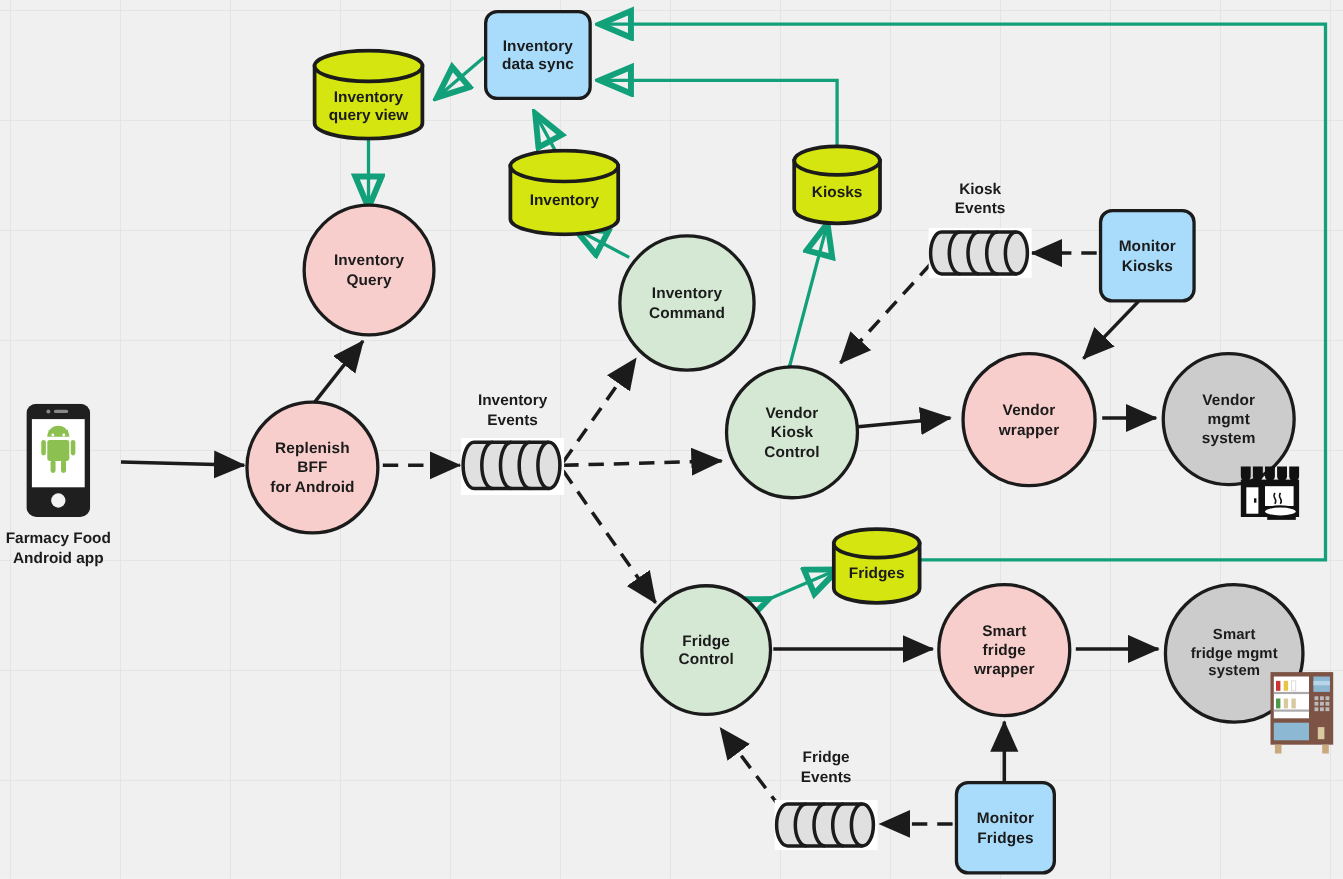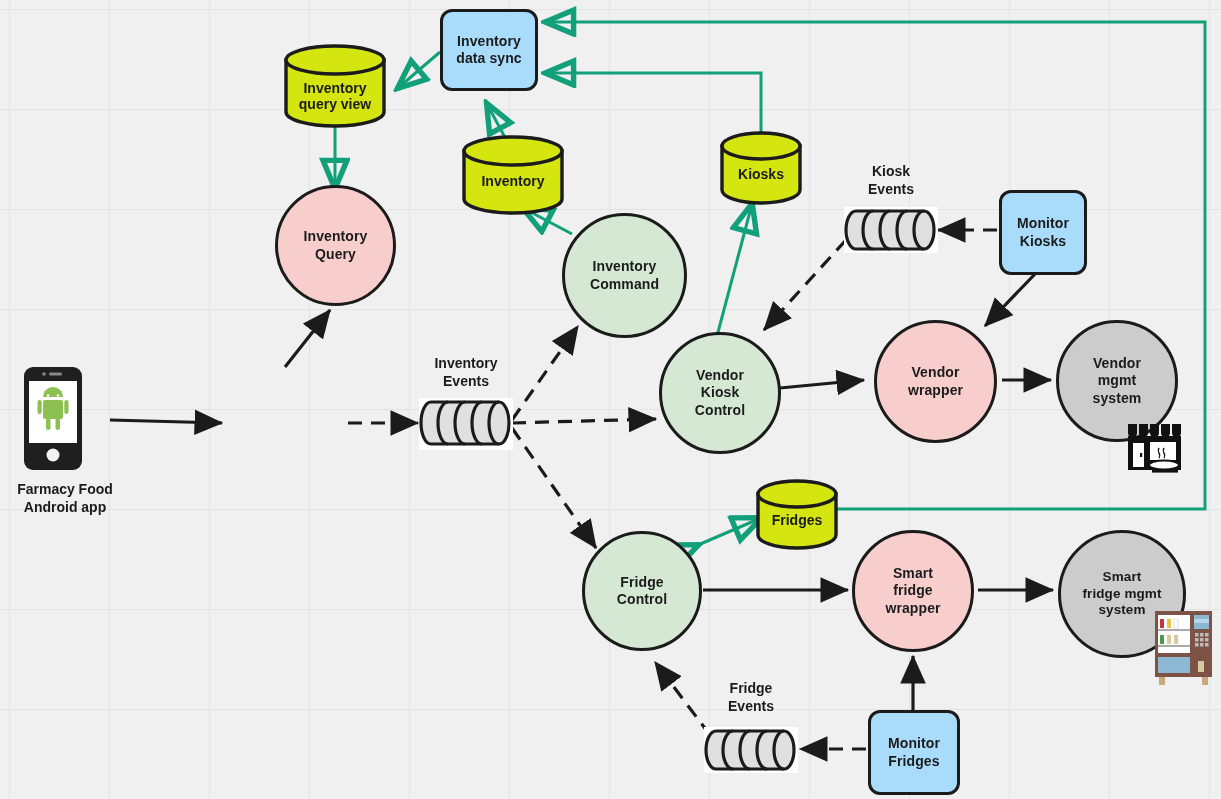--- a/index.html
+++ b/index.html
@@ -213,20 +213,25 @@
   <div class="node rrect" style="left:868px;top:710px;width:92px;height:85px;">
     <span style="white-space:pre-line;">Monitor
 Fridges</span>
   </div>
 
   <div class="node circle c-pink" style="left:275px;top:185px;width:121px;height:121px;">
     <span style="white-space:pre-line;">Inventory
 Query</span>
   </div>
 
+  <div class="node circle c-pink" style="left:223px;top:364px;width:122px;height:122px;">
+    <span style="white-space:pre-line;">Replenish
+BFF
+for Android</span>
+  </div>
 
   <div class="node circle c-green" style="left:562px;top:213px;width:125px;height:125px;">
     <span style="white-space:pre-line;">Inventory
 Command</span>
   </div>
 
   <div class="node circle c-green" style="left:659px;top:332px;width:122px;height:122px;">
     <span style="white-space:pre-line;">Vendor
 Kiosk
 Control</span>
@@ -274,21 +279,21 @@
         <rect x="40.3" y="33" width="4.2" height="14" rx="2.1"></rect>
         <rect x="22" y="51" width="4.5" height="12" rx="2.2"></rect>
         <rect x="31.5" y="51" width="4.5" height="12" rx="2.2"></rect>
         <rect x="21" y="23.5" width="1.6" height="5" rx="0.8" transform="rotate(-32 21.8 26)"></rect>
         <rect x="35.4" y="23.5" width="1.6" height="5" rx="0.8" transform="rotate(32 36.2 26)"></rect>
       </g>
       <circle cx="24" cy="28.5" r="1.3" fill="#ffffff"></circle>
       <circle cx="34" cy="28.5" r="1.3" fill="#ffffff"></circle>
     </svg>
   </div>
-  <div class="label" style="left:12px;top:481px;width:106px;white-space:pre-line;">Farmacy Food
+  <div class="label" style="left:0px;top:481px;width:106px;white-space:pre-line;">Farmacy Food
 Android app</div>
 
   <div style="position:absolute;left:1126px;top:420px;width:65px;height:58px;">
     <svg width="65" height="58" viewBox="0 0 65 58">
       <g fill="#111111">
         <path d="M2,4 h9 v9 a4.5,4.5 0 0 1 -9,0 z"></path>
         <path d="M13,4 h9 v9 a4.5,4.5 0 0 1 -9,0 z"></path>
         <path d="M24,4 h9 v9 a4.5,4.5 0 0 1 -9,0 z"></path>
         <path d="M35,4 h9 v9 a4.5,4.5 0 0 1 -9,0 z"></path>
         <path d="M46,4 h9 v9 a4.5,4.5 0 0 1 -9,0 z"></path>

